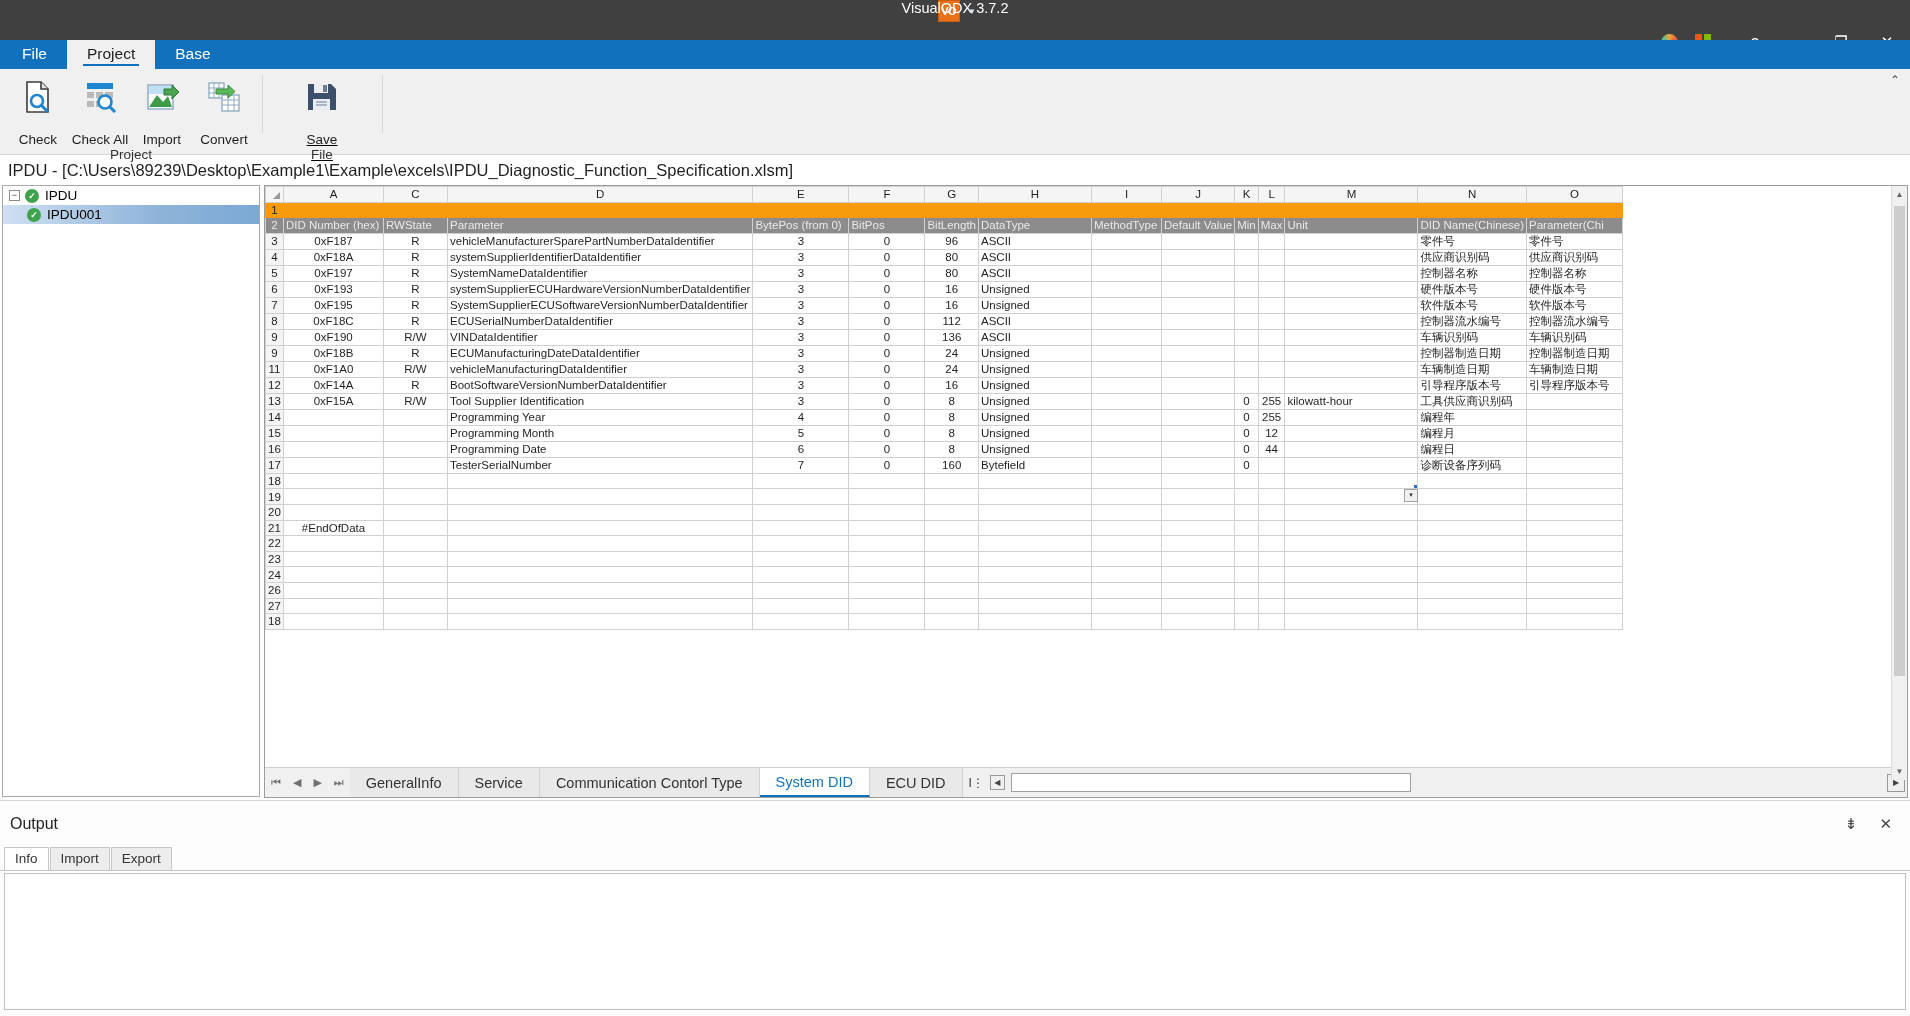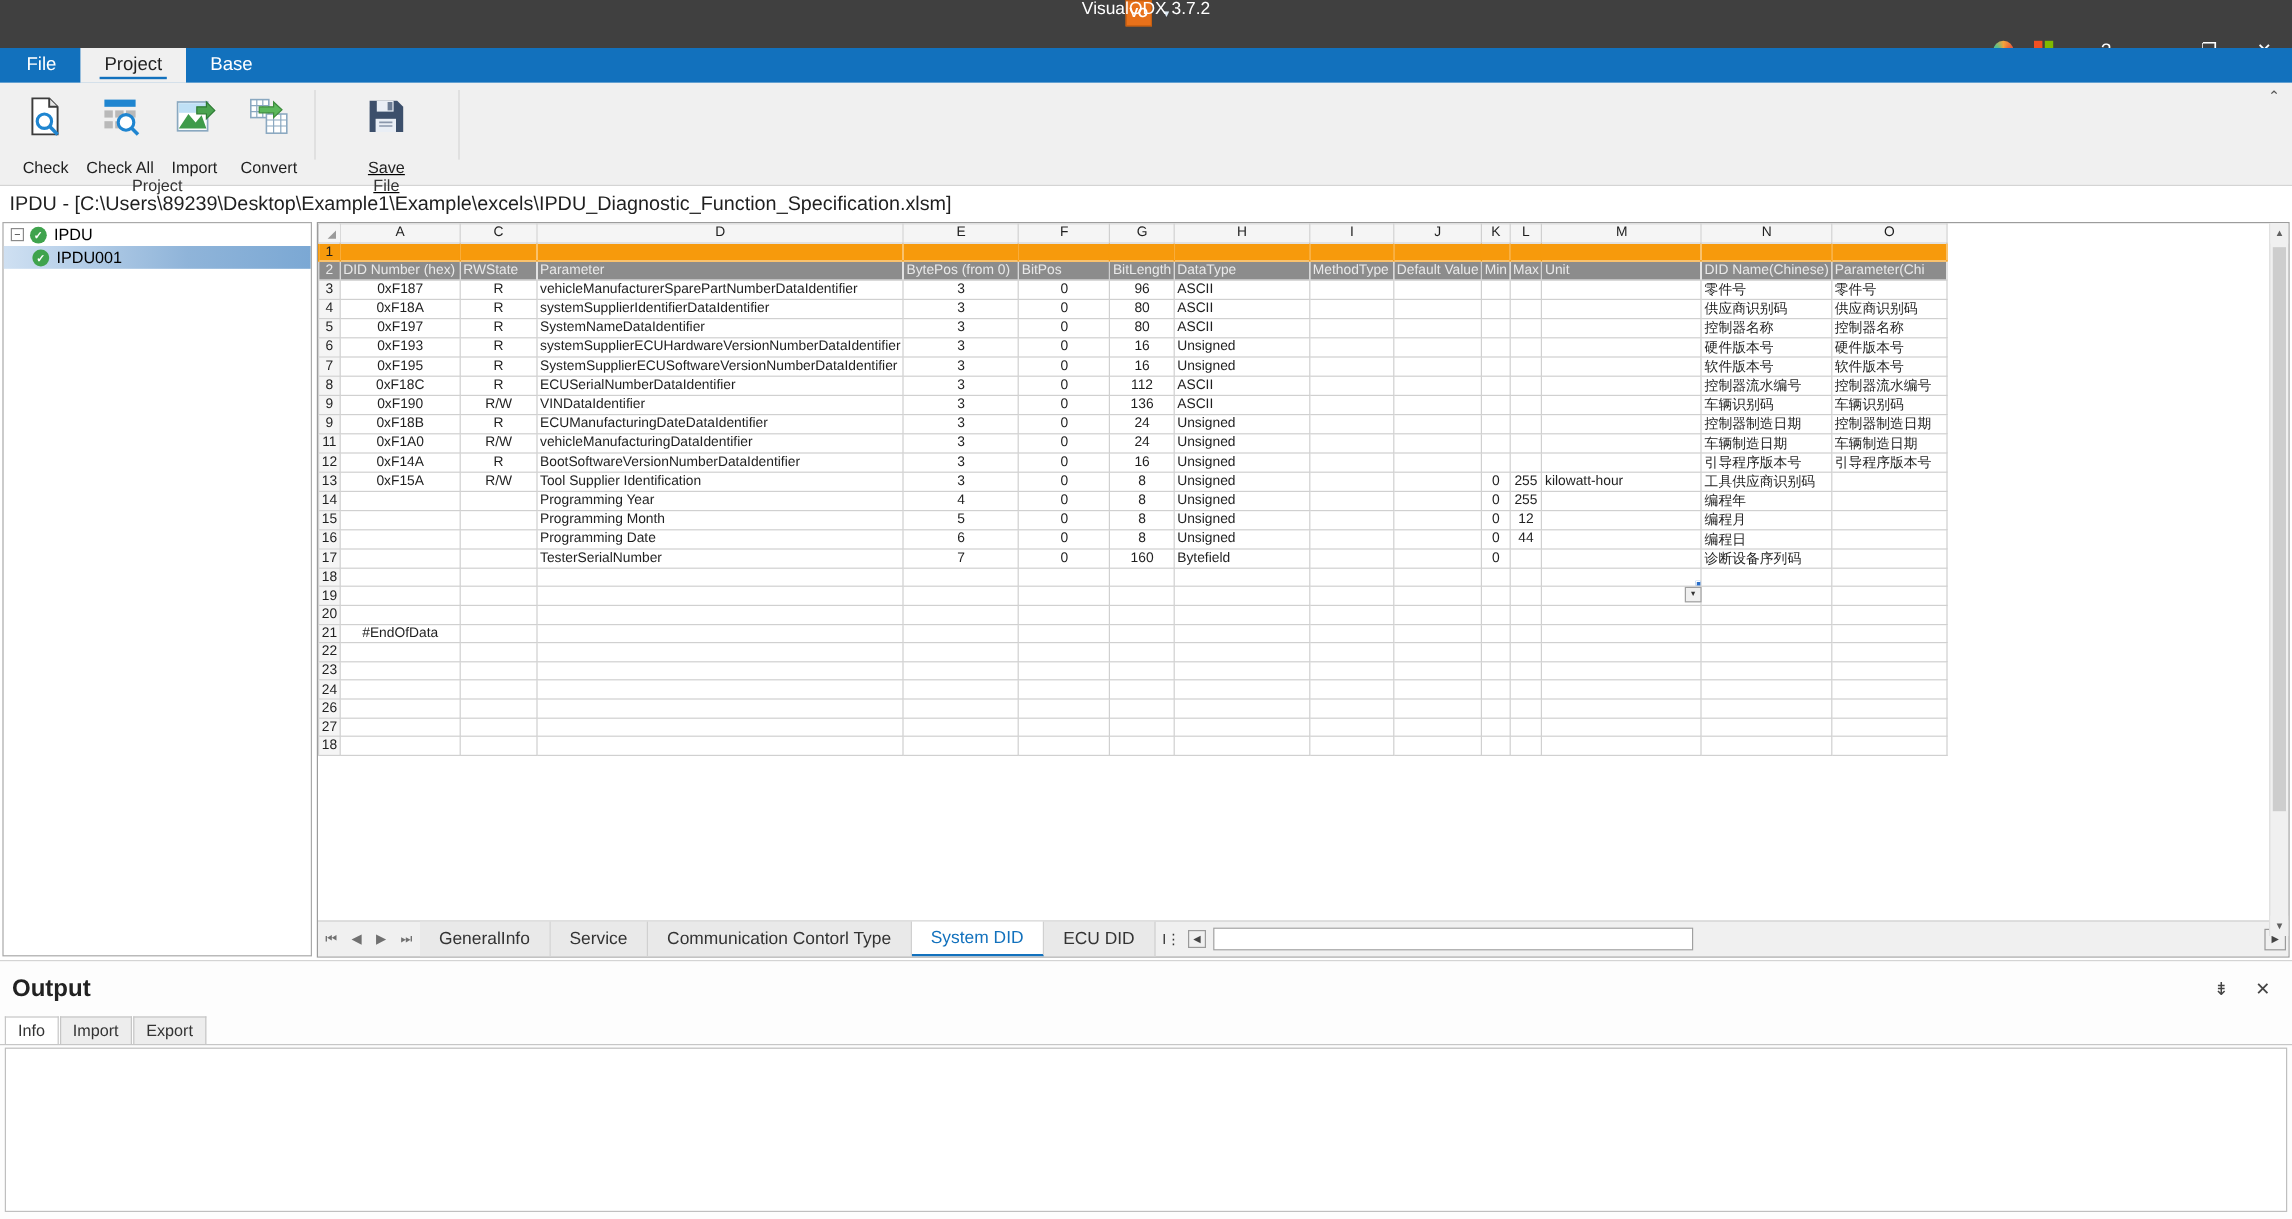--- a/index.html
+++ b/index.html
@@ -181,21 +181,21 @@
   .end-arrow { margin-left:auto; width: 18px; height:18px; border:1px solid #9a9a9a;
     background:#f0f0f0; display:flex; align-items:center; justify-content:center;
     font-size:8px; color:#444; margin-right: 2px; }
 
   
   .output {
     position: absolute; left:0; right:0; bottom:0; height: 216px;
     background:#fdfdfd; border-top: 1px solid #d4d4d4;
   }
   .out-head { display:flex; align-items:center; height: 46px; padding: 0 10px; }
-  .out-title { font-size: 20px; color:#222;font-weight:bold; }
+  .out-title { font-size: 16px; color:#222; }
   .out-actions { margin-left:auto; display:flex; align-items:center; gap: 22px; padding-right: 8px; }
   .out-actions span { color:#444; font-size: 15px; }
   .out-tabs { display:flex; align-items:flex-end; height: 24px; padding-left: 4px; border-bottom:1px solid #c6c6c6; }
   .otab {
     font-size: 13.5px; padding: 3px 10px 4px 10px; border:1px solid #c6c6c6;
     background:#ededed; margin-right: 1px; color:#333; border-bottom:none;
   }
   .otab.active { background:#ffffff;text-align:center; }
   .out-body { position:absolute; left:4px; right:4px; top:72px; bottom:6px;
     background:#ffffff; border:1px solid #bfbfbf; }

